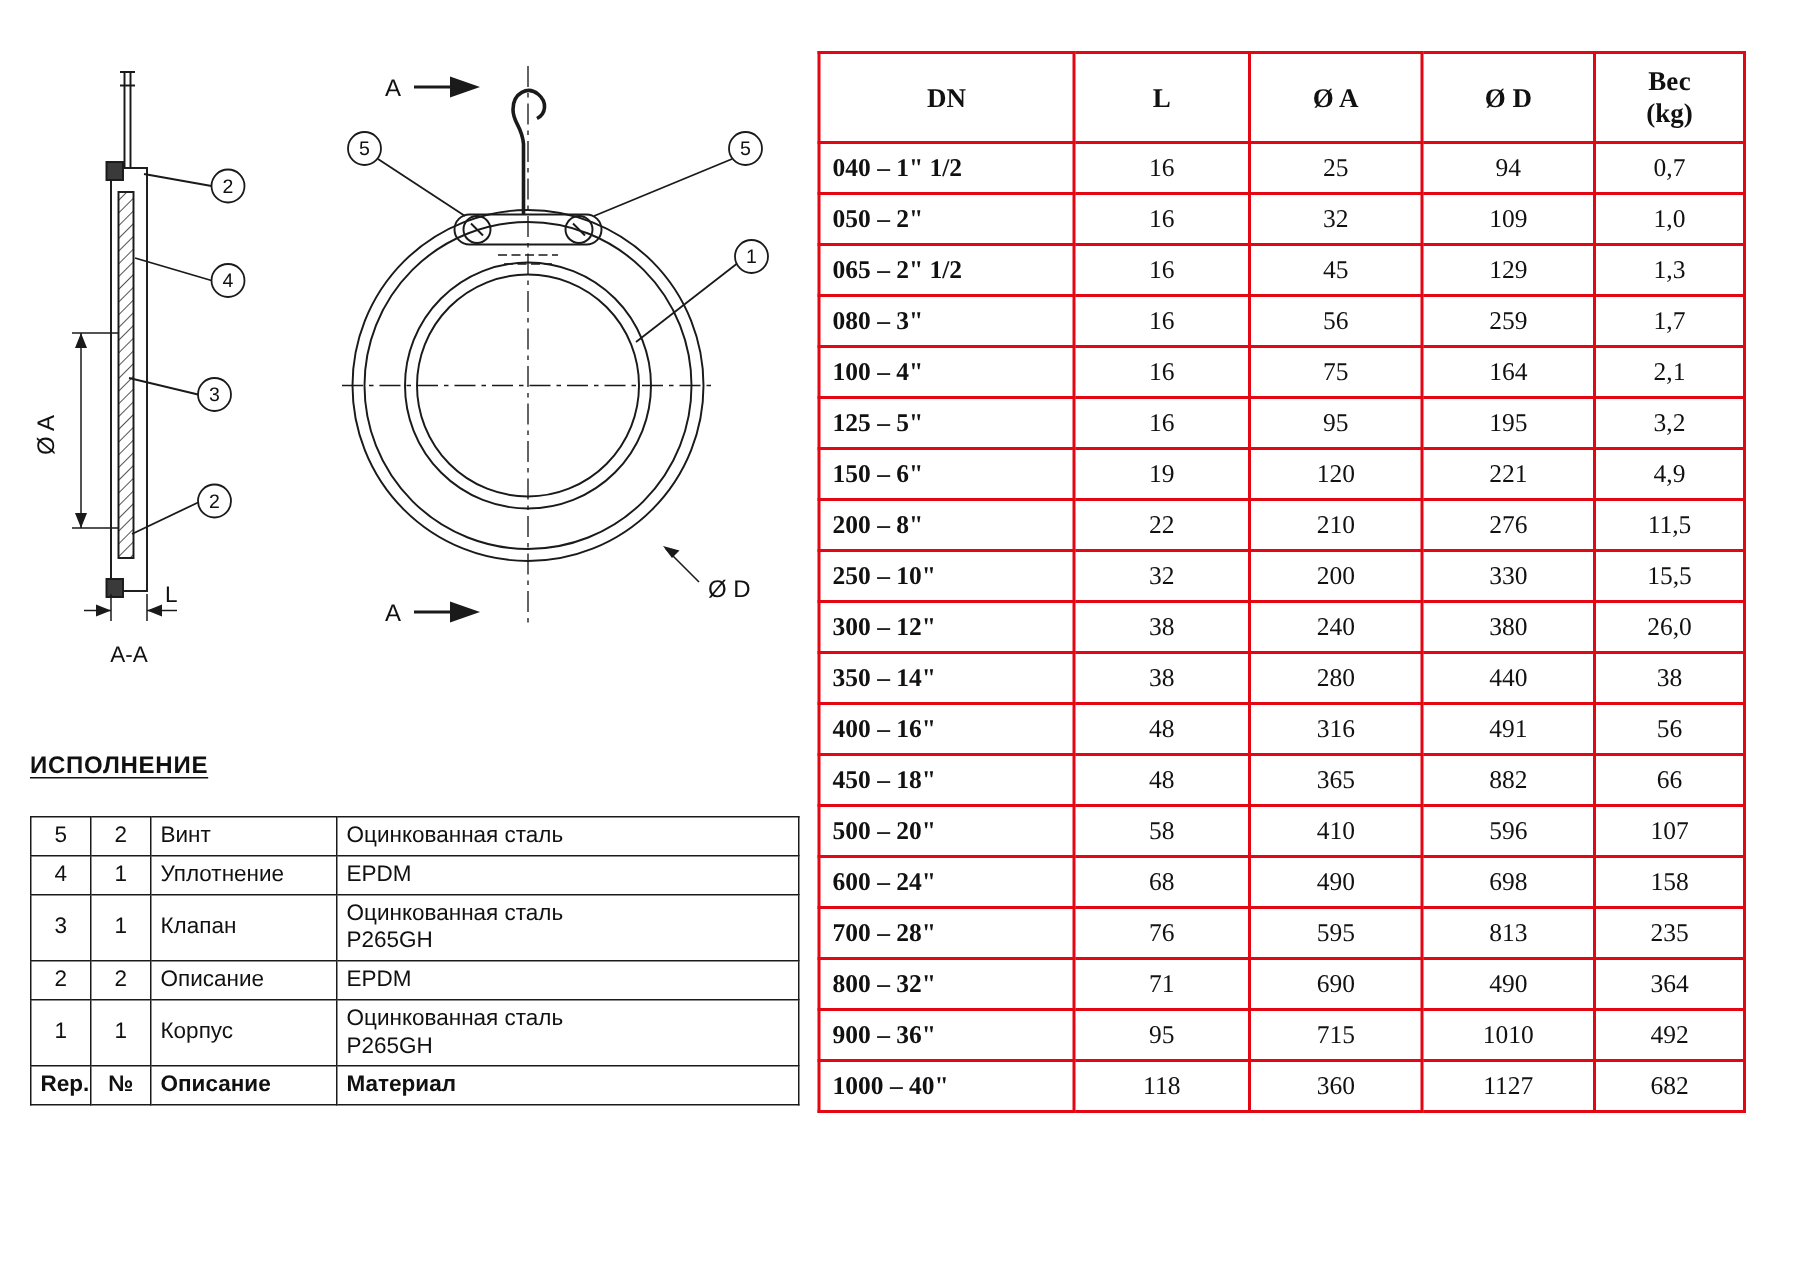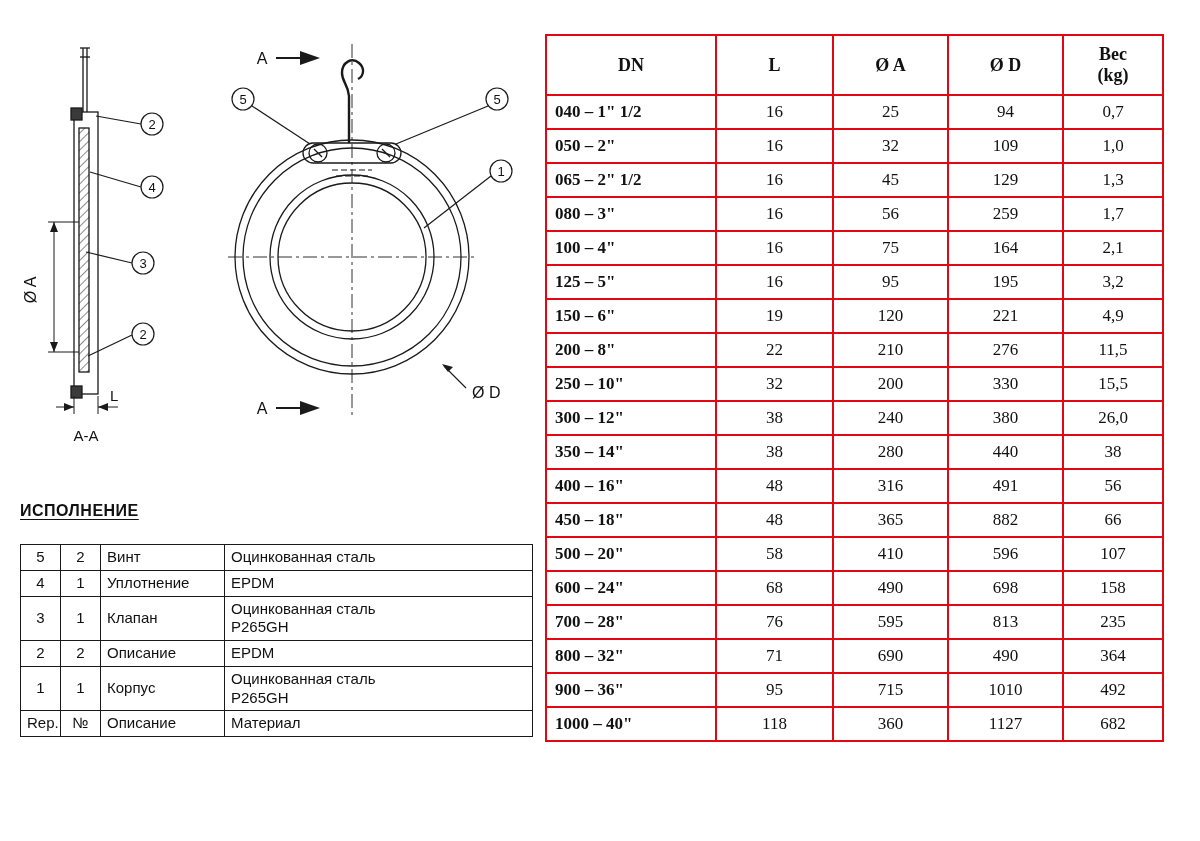--- a/index.html
+++ b/index.html
@@ -36,21 +36,21 @@
   .parts-title{
     font-weight:bold;font-size:16px;margin:0 0 24px 0;
     text-decoration:underline;text-underline-offset:3px;letter-spacing:.5px;
   }
   table.parts{border-collapse:collapse;width:100%;table-layout:fixed;}
   table.parts td{
     border:1.5px solid #1a1a1a;font-size:15px;padding:3px 6px;vertical-align:middle;
     white-space:pre-line;line-height:1.25;
   }
   table.parts td.rep-cell,table.parts td.qty-cell{text-align:center;}
-  table.parts tr.parts-header td{font-weight:normal;margin-top:36px;}
+  table.parts tr.parts-header td{font-weight:bold;margin-top:36px;}
 </style>
 </head>
 <body>
 
 <div class="drawing-wrap">
 <svg width="545" height="480" viewBox="0 0 545 480">
   <defs>
     <pattern id="hatch" width="6" height="6" patternUnits="userSpaceOnUse" patternTransform="rotate(45)">
       <line x1="0" y1="0" x2="0" y2="6" stroke="#1a1a1a" stroke-width="1"></line>
     </pattern>

